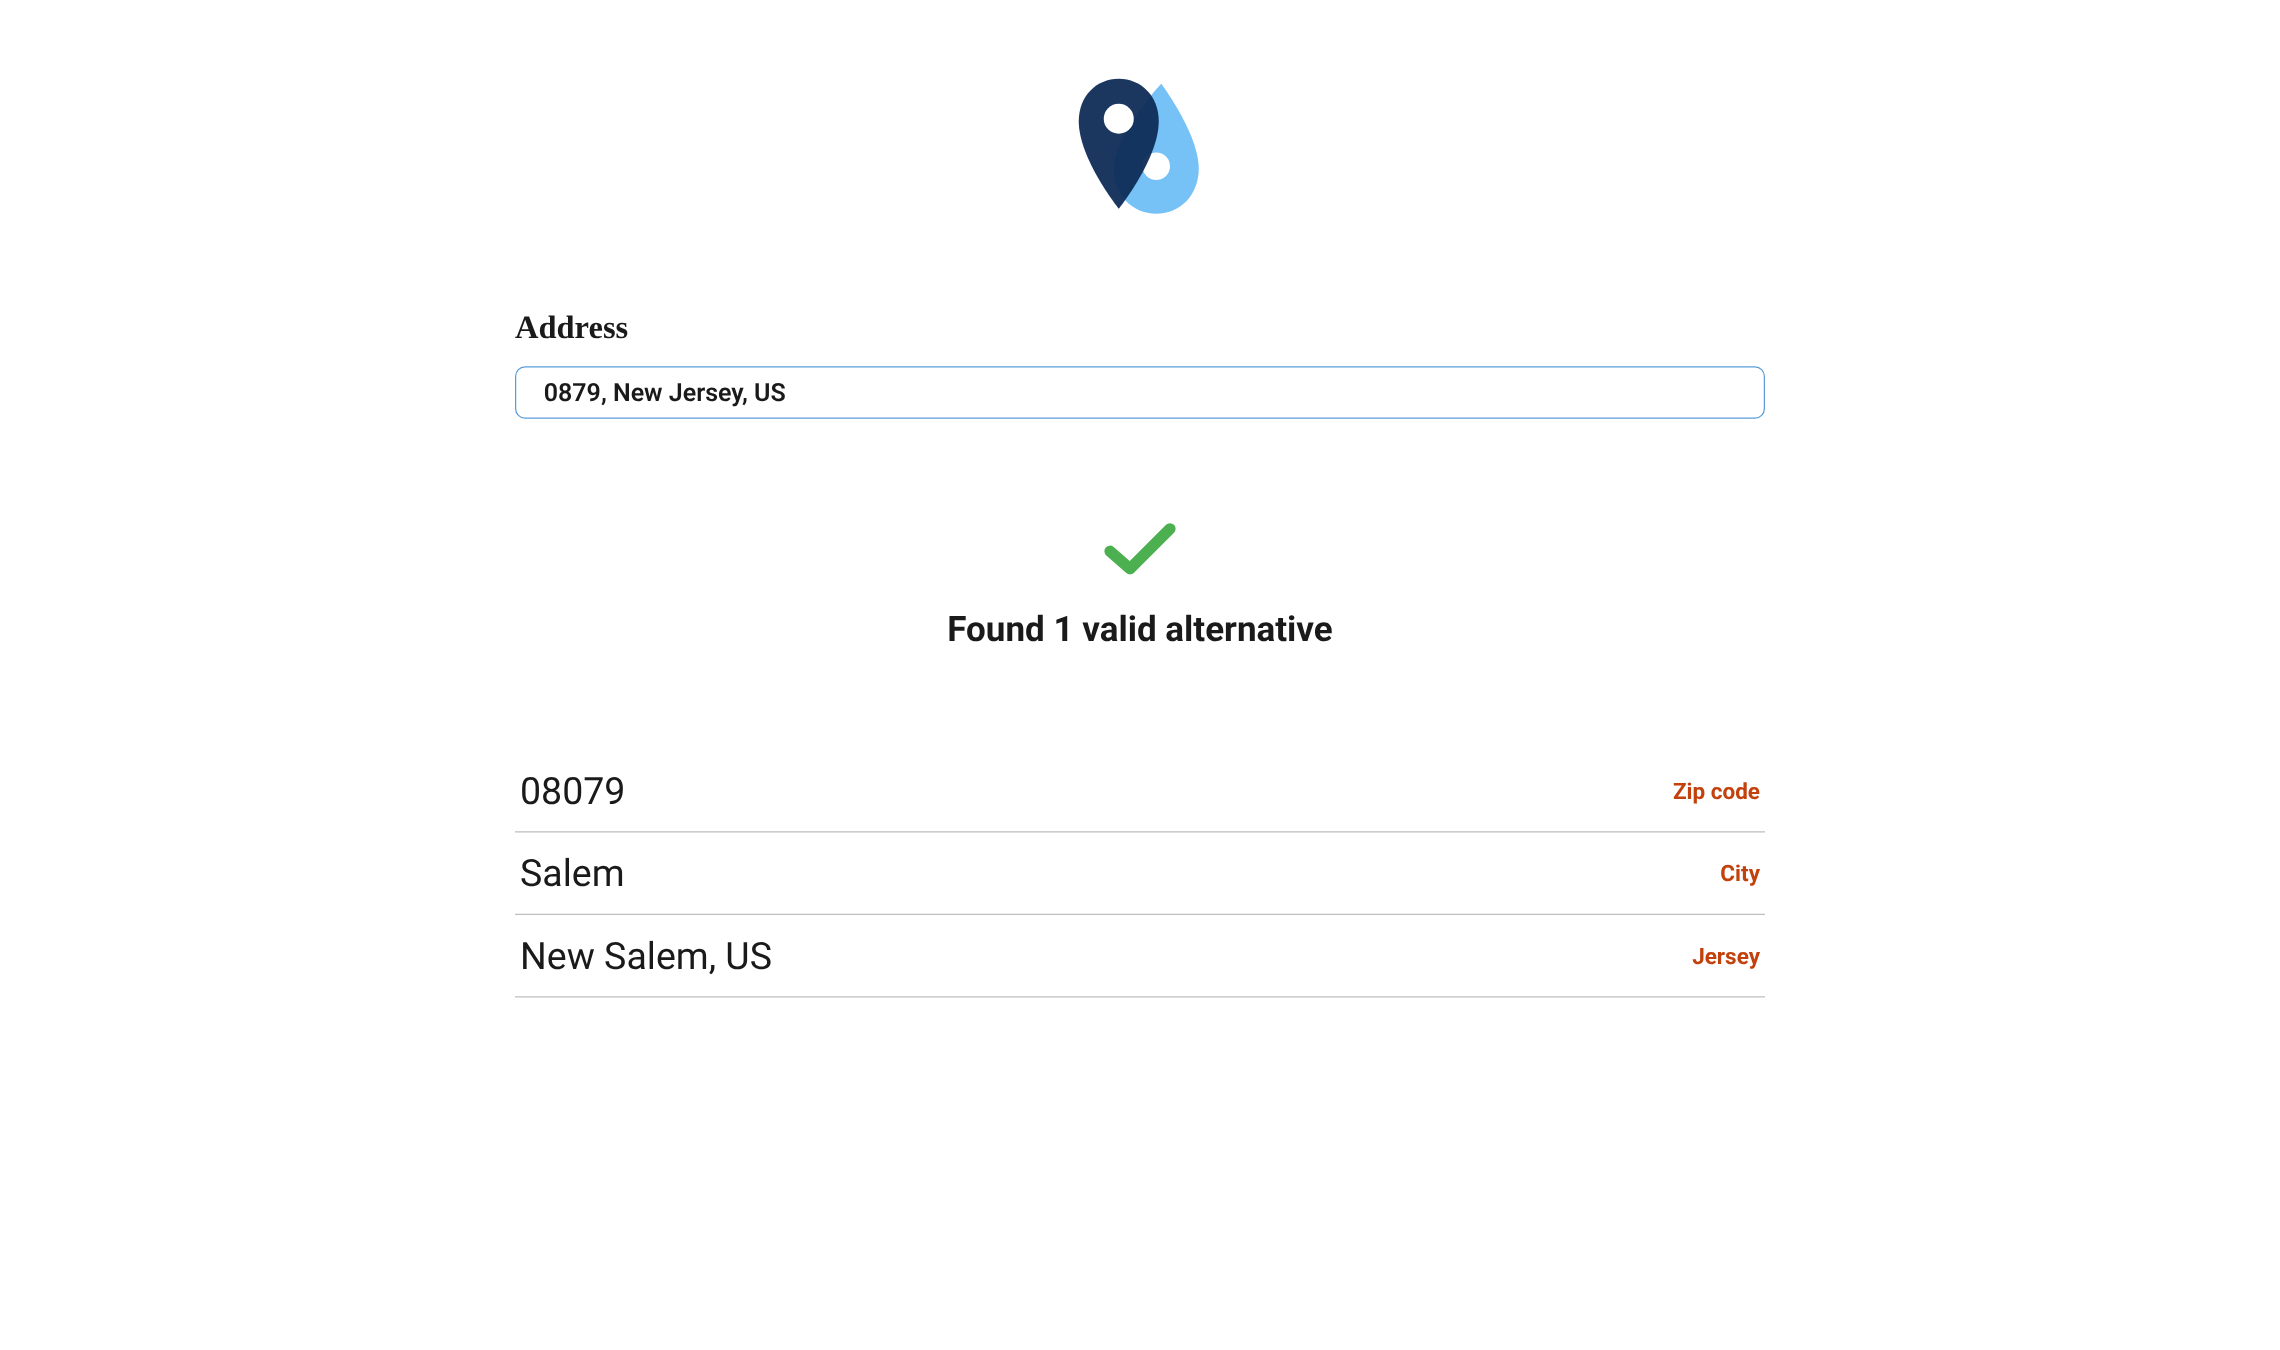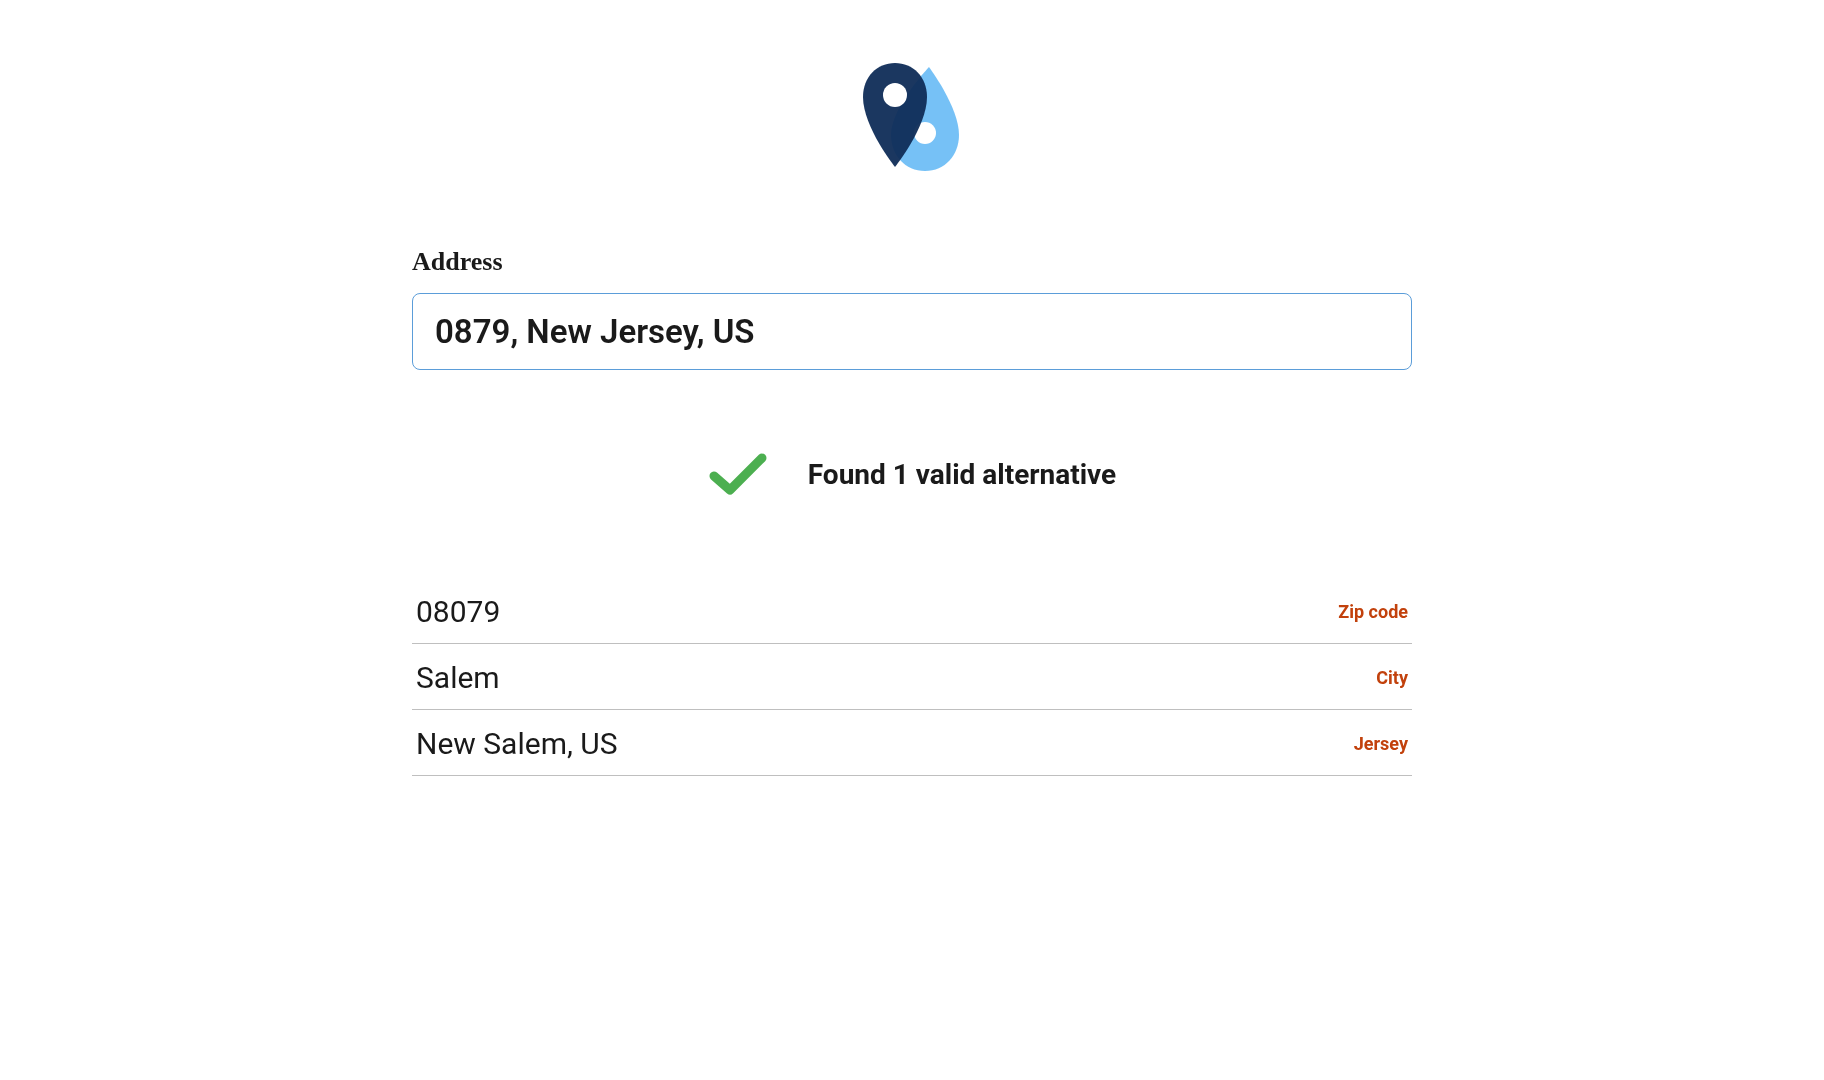--- a/index.html
+++ b/index.html
@@ -39,37 +39,38 @@
     }
     .field-label {
       font-size: 26px;
       font-weight: 700;
       color: #1a1a1a;
       margin-bottom: 16px;
       font-family: Liberation Serif, serif;
     }
     .address-input {
       width: 100%;
-      padding: 18px 22px;
-      font-size: 33px;
+      padding: 8px 22px;
+      font-size: 20px;
       font-weight: 600;
       color: #1a1a1a;
       border: 1.5px solid #5b9dd9;
       border-radius: 8px;
       outline: none;
       background: #ffffff;
       font-family: inherit;
     }
     .status-row {
       display: flex;
       align-items: center;
       justify-content: center;
       margin-top: 80px;
       margin-bottom: 80px;
-      gap: 40px;
+      gap: 24px;
+      flex-direction: column;
     }
     .check-icon {
       width: 60px;
       height: 48px;
       flex-shrink: 0;
     }
     .status-text {
       font-size: 28px;
       font-weight: 700;
       color: #1a1a1a;

